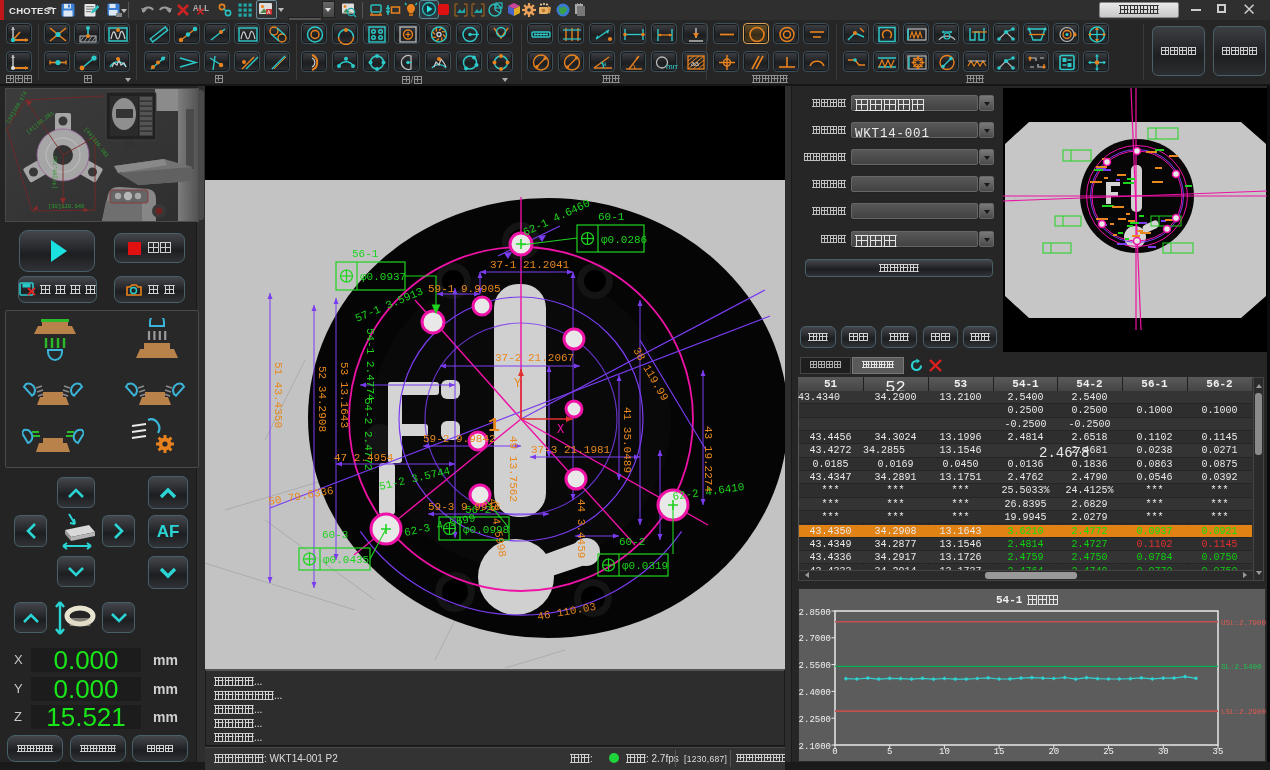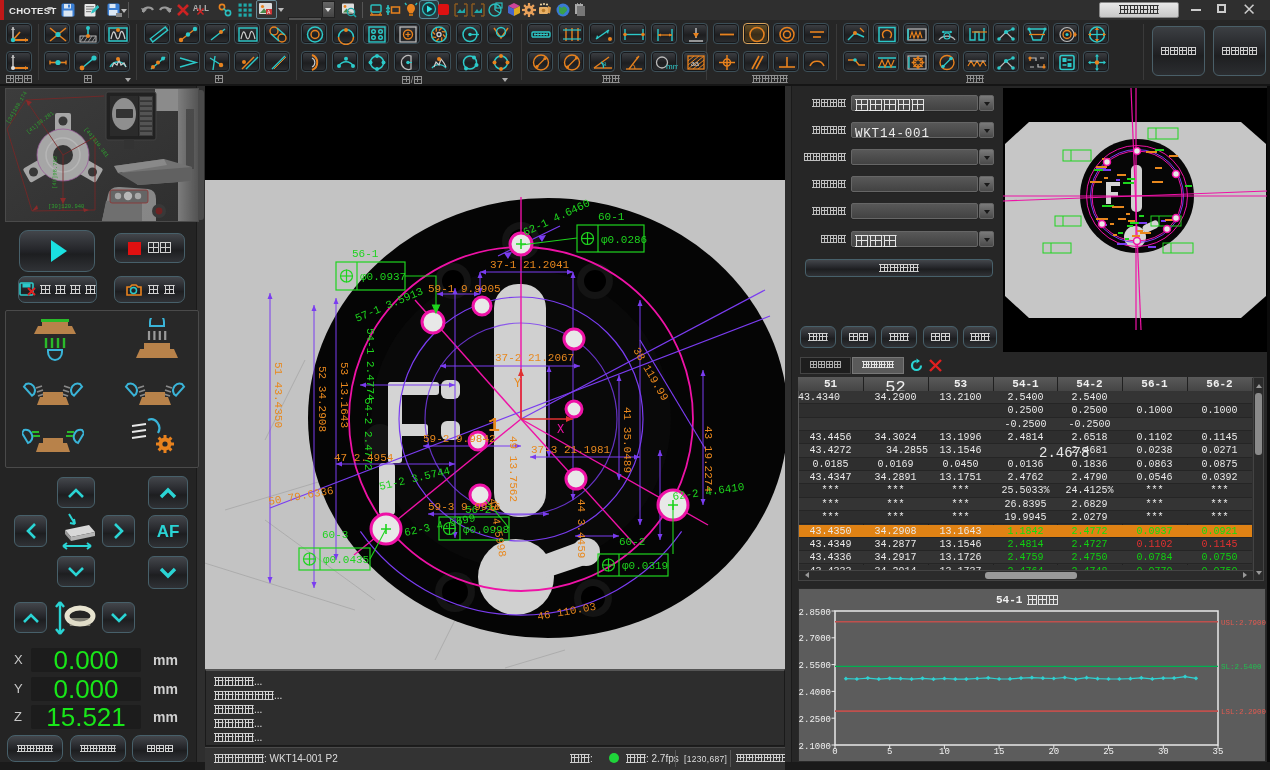--- a/index.html
+++ b/index.html
@@ -1470,21 +1470,21 @@
 <div class="a" style="left:799px;top:431.1px;width:453px;height:13.3px;background:#2e2e2e;border-bottom:1px solid #252525;overflow:hidden"></div>
 <div class="a mono" style="left:798px;top:432.1px;width:65px;height:12.3px;text-align:center;color:#e8e8e8;font-size:10px;overflow:hidden">43.4456</div>
 <div class="a mono" style="left:863px;top:432.1px;width:65px;height:12.3px;text-align:center;color:#e8e8e8;font-size:10px;overflow:hidden">34.3024</div>
 <div class="a mono" style="left:928px;top:432.1px;width:65px;height:12.3px;text-align:center;color:#e8e8e8;font-size:10px;overflow:hidden">13.1996</div>
 <div class="a mono" style="left:993px;top:432.1px;width:65px;height:12.3px;text-align:center;color:#e8e8e8;font-size:10px;overflow:hidden">2.4814</div>
 <div class="a mono" style="left:1057px;top:432.1px;width:65px;height:12.3px;text-align:center;color:#e8e8e8;font-size:10px;overflow:hidden">2.6518</div>
 <div class="a mono" style="left:1122px;top:432.1px;width:65px;height:12.3px;text-align:center;color:#e8e8e8;font-size:10px;overflow:hidden">0.1102</div>
 <div class="a mono" style="left:1187px;top:432.1px;width:65px;height:12.3px;text-align:center;color:#e8e8e8;font-size:10px;overflow:hidden">0.1145</div>
 <div class="a" style="left:799px;top:444.4px;width:453px;height:13.3px;background:#343434;border-bottom:1px solid #252525;overflow:hidden"></div>
 <div class="a mono" style="left:798px;top:445.4px;width:65px;height:12.3px;text-align:center;color:#e8e8e8;font-size:10px;overflow:hidden">43.4272</div>
-<div class="a mono" style="left:863px;top:445.4px;width:65px;height:12.3px;text-align:right;color:#e8e8e8;font-size:10px;overflow:hidden">34.2855</div>
+<div class="a mono" style="left:863px;top:445.4px;width:65px;height:12.3px;text-align:left;color:#e8e8e8;font-size:10px;overflow:hidden">34.2855</div>
 <div class="a mono" style="left:928px;top:445.4px;width:65px;height:12.3px;text-align:center;color:#e8e8e8;font-size:10px;overflow:hidden">13.1546</div>
 <div class="a mono" style="left:1039px;top:445.4px;width:65px;height:12.3px;color:#e8e8e8;font-size:14px;overflow:hidden">2.4678</div>
 <div class="a mono" style="left:1057px;top:445.4px;width:65px;height:12.3px;text-align:center;color:#e8e8e8;font-size:10px;overflow:hidden">2.4681</div>
 <div class="a mono" style="left:1122px;top:445.4px;width:65px;height:12.3px;text-align:center;color:#e8e8e8;font-size:10px;overflow:hidden">0.0238</div>
 <div class="a mono" style="left:1187px;top:445.4px;width:65px;height:12.3px;text-align:center;color:#e8e8e8;font-size:10px;overflow:hidden">0.0271</div>
 <div class="a" style="left:799px;top:457.8px;width:453px;height:13.3px;background:#2e2e2e;border-bottom:1px solid #252525;overflow:hidden"></div>
 <div class="a mono" style="left:798px;top:458.8px;width:65px;height:12.3px;text-align:center;color:#e8e8e8;font-size:10px;overflow:hidden">0.0185</div>
 <div class="a mono" style="left:863px;top:458.8px;width:65px;height:12.3px;text-align:center;color:#e8e8e8;font-size:10px;overflow:hidden">0.0169</div>
 <div class="a mono" style="left:928px;top:458.8px;width:65px;height:12.3px;text-align:center;color:#e8e8e8;font-size:10px;overflow:hidden">0.0450</div>
 <div class="a mono" style="left:993px;top:458.8px;width:65px;height:12.3px;text-align:center;color:#e8e8e8;font-size:10px;overflow:hidden">0.0136</div>
@@ -1520,21 +1520,21 @@
 <div class="a mono" style="left:863px;top:512.1px;width:65px;height:12.3px;text-align:center;color:#e8e8e8;font-size:10px;overflow:hidden">***</div>
 <div class="a mono" style="left:928px;top:512.1px;width:65px;height:12.3px;text-align:center;color:#e8e8e8;font-size:10px;overflow:hidden">***</div>
 <div class="a mono" style="left:993px;top:512.1px;width:65px;height:12.3px;text-align:center;color:#e8e8e8;font-size:10px;overflow:hidden">19.9945</div>
 <div class="a mono" style="left:1057px;top:512.1px;width:65px;height:12.3px;text-align:center;color:#e8e8e8;font-size:10px;overflow:hidden">2.0279</div>
 <div class="a mono" style="left:1122px;top:512.1px;width:65px;height:12.3px;text-align:center;color:#e8e8e8;font-size:10px;overflow:hidden">***</div>
 <div class="a mono" style="left:1187px;top:512.1px;width:65px;height:12.3px;text-align:center;color:#e8e8e8;font-size:10px;overflow:hidden">***</div>
 <div class="a" style="left:799px;top:524.5px;width:453px;height:13.3px;background:#e08214;border-bottom:1px solid #252525;overflow:hidden"></div>
 <div class="a mono" style="left:798px;top:525.5px;width:65px;height:12.3px;text-align:center;color:#e8e8e8;font-size:10px;overflow:hidden">43.4350</div>
 <div class="a mono" style="left:863px;top:525.5px;width:65px;height:12.3px;text-align:center;color:#e8e8e8;font-size:10px;overflow:hidden">34.2908</div>
 <div class="a mono" style="left:928px;top:525.5px;width:65px;height:12.3px;text-align:center;color:#e8e8e8;font-size:10px;overflow:hidden">13.1643</div>
-<div class="a mono" style="left:993px;top:525.5px;width:65px;height:12.3px;text-align:center;color:#10e010;font-size:10px;overflow:hidden">1.1842</div>
+<div class="a mono" style="left:993px;top:525.5px;width:65px;height:12.3px;text-align:center;color:#10e010;font-size:10px;overflow:hidden">3.6210</div>
 <div class="a mono" style="left:1057px;top:525.5px;width:65px;height:12.3px;text-align:center;color:#10e010;font-size:10px;overflow:hidden">2.4772</div>
 <div class="a mono" style="left:1122px;top:525.5px;width:65px;height:12.3px;text-align:center;color:#10e010;font-size:10px;overflow:hidden">0.0937</div>
 <div class="a mono" style="left:1187px;top:525.5px;width:65px;height:12.3px;text-align:center;color:#10e010;font-size:10px;overflow:hidden">0.0921</div>
 <div class="a" style="left:799px;top:537.9px;width:453px;height:13.3px;background:#2e2e2e;border-bottom:1px solid #252525;overflow:hidden"></div>
 <div class="a mono" style="left:798px;top:538.9px;width:65px;height:12.3px;text-align:center;color:#e8e8e8;font-size:10px;overflow:hidden">43.4349</div>
 <div class="a mono" style="left:863px;top:538.9px;width:65px;height:12.3px;text-align:center;color:#e8e8e8;font-size:10px;overflow:hidden">34.2877</div>
 <div class="a mono" style="left:928px;top:538.9px;width:65px;height:12.3px;text-align:center;color:#e8e8e8;font-size:10px;overflow:hidden">13.1546</div>
 <div class="a mono" style="left:993px;top:538.9px;width:65px;height:12.3px;text-align:center;color:#10d010;font-size:10px;overflow:hidden">2.4814</div>
 <div class="a mono" style="left:1057px;top:538.9px;width:65px;height:12.3px;text-align:center;color:#10d010;font-size:10px;overflow:hidden">2.4727</div>
 <div class="a mono" style="left:1122px;top:538.9px;width:65px;height:12.3px;text-align:center;color:#e03030;font-size:10px;overflow:hidden">0.1102</div>

